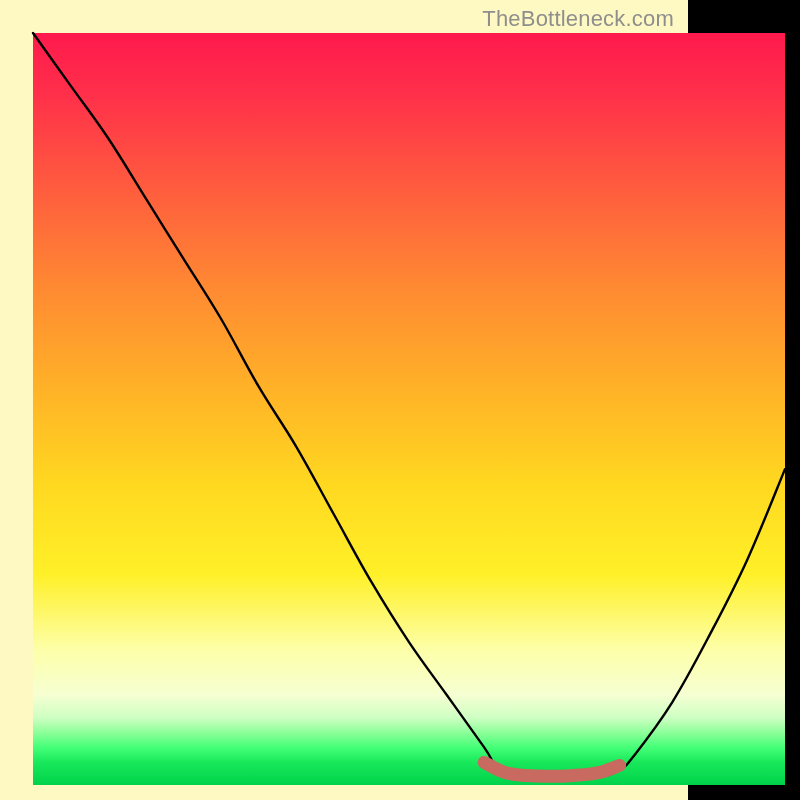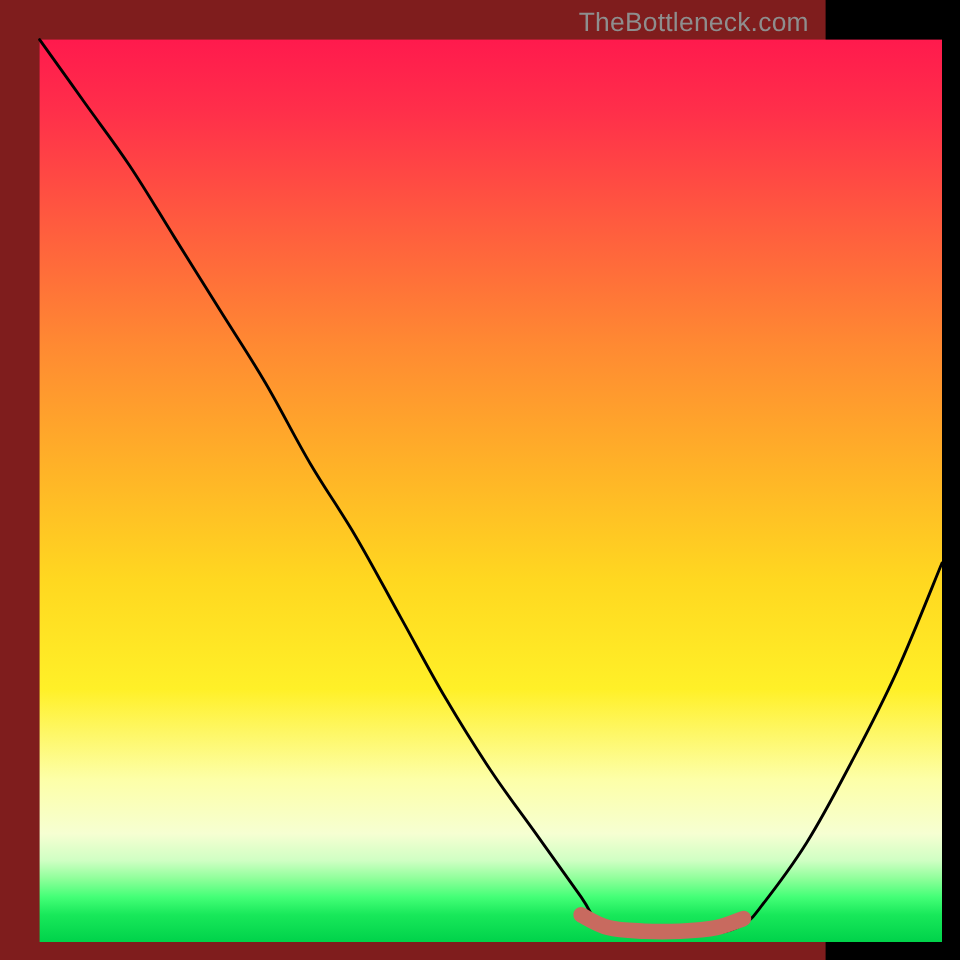--- a/index.html
+++ b/index.html
@@ -10,21 +10,21 @@
     background: #000;
     overflow: hidden;
     font-family: Arial, Helvetica, sans-serif;
   }
   .frame {
     position: absolute;
     left: 0;
     top: 0;
     width: 688px;
     height: 800px;
-    background: #7f1d1d;
+    background: #fef9c3;
   }
   .plot-area {
     position: absolute;
     left: 33px;
     top: 33px;
     width: 752px;
     height: 752px;
     
     background: linear-gradient(
       to bottom,

